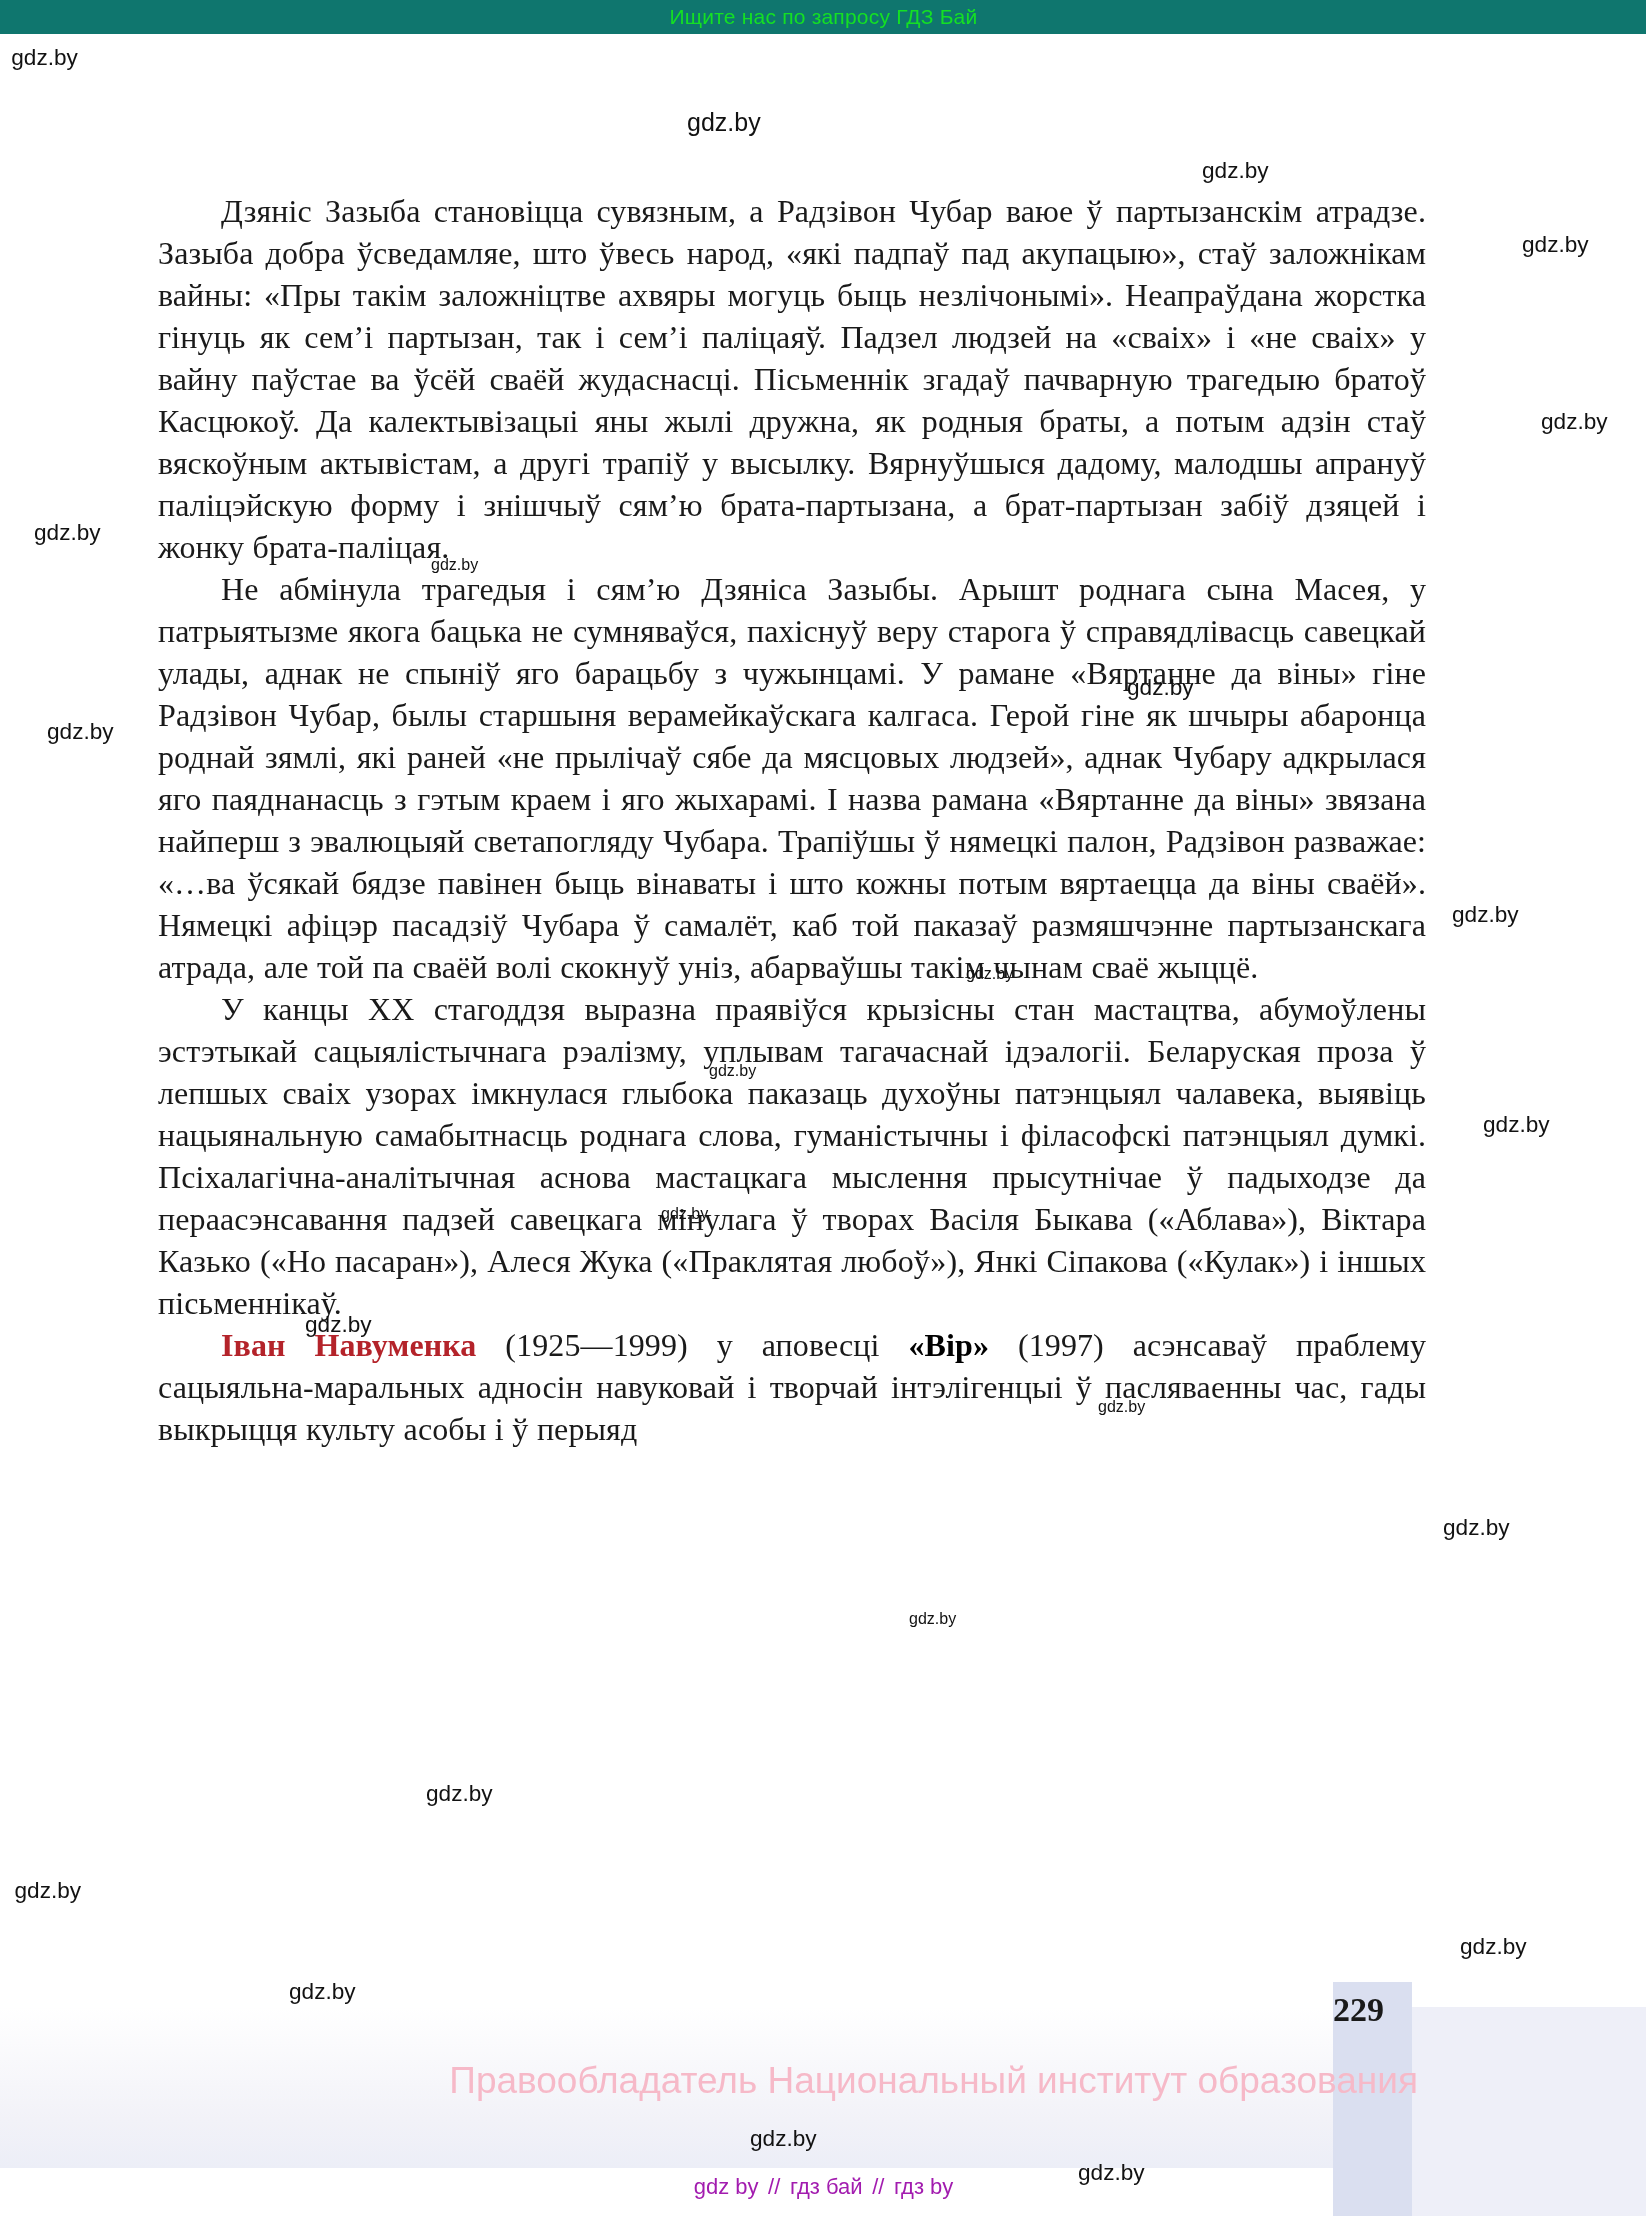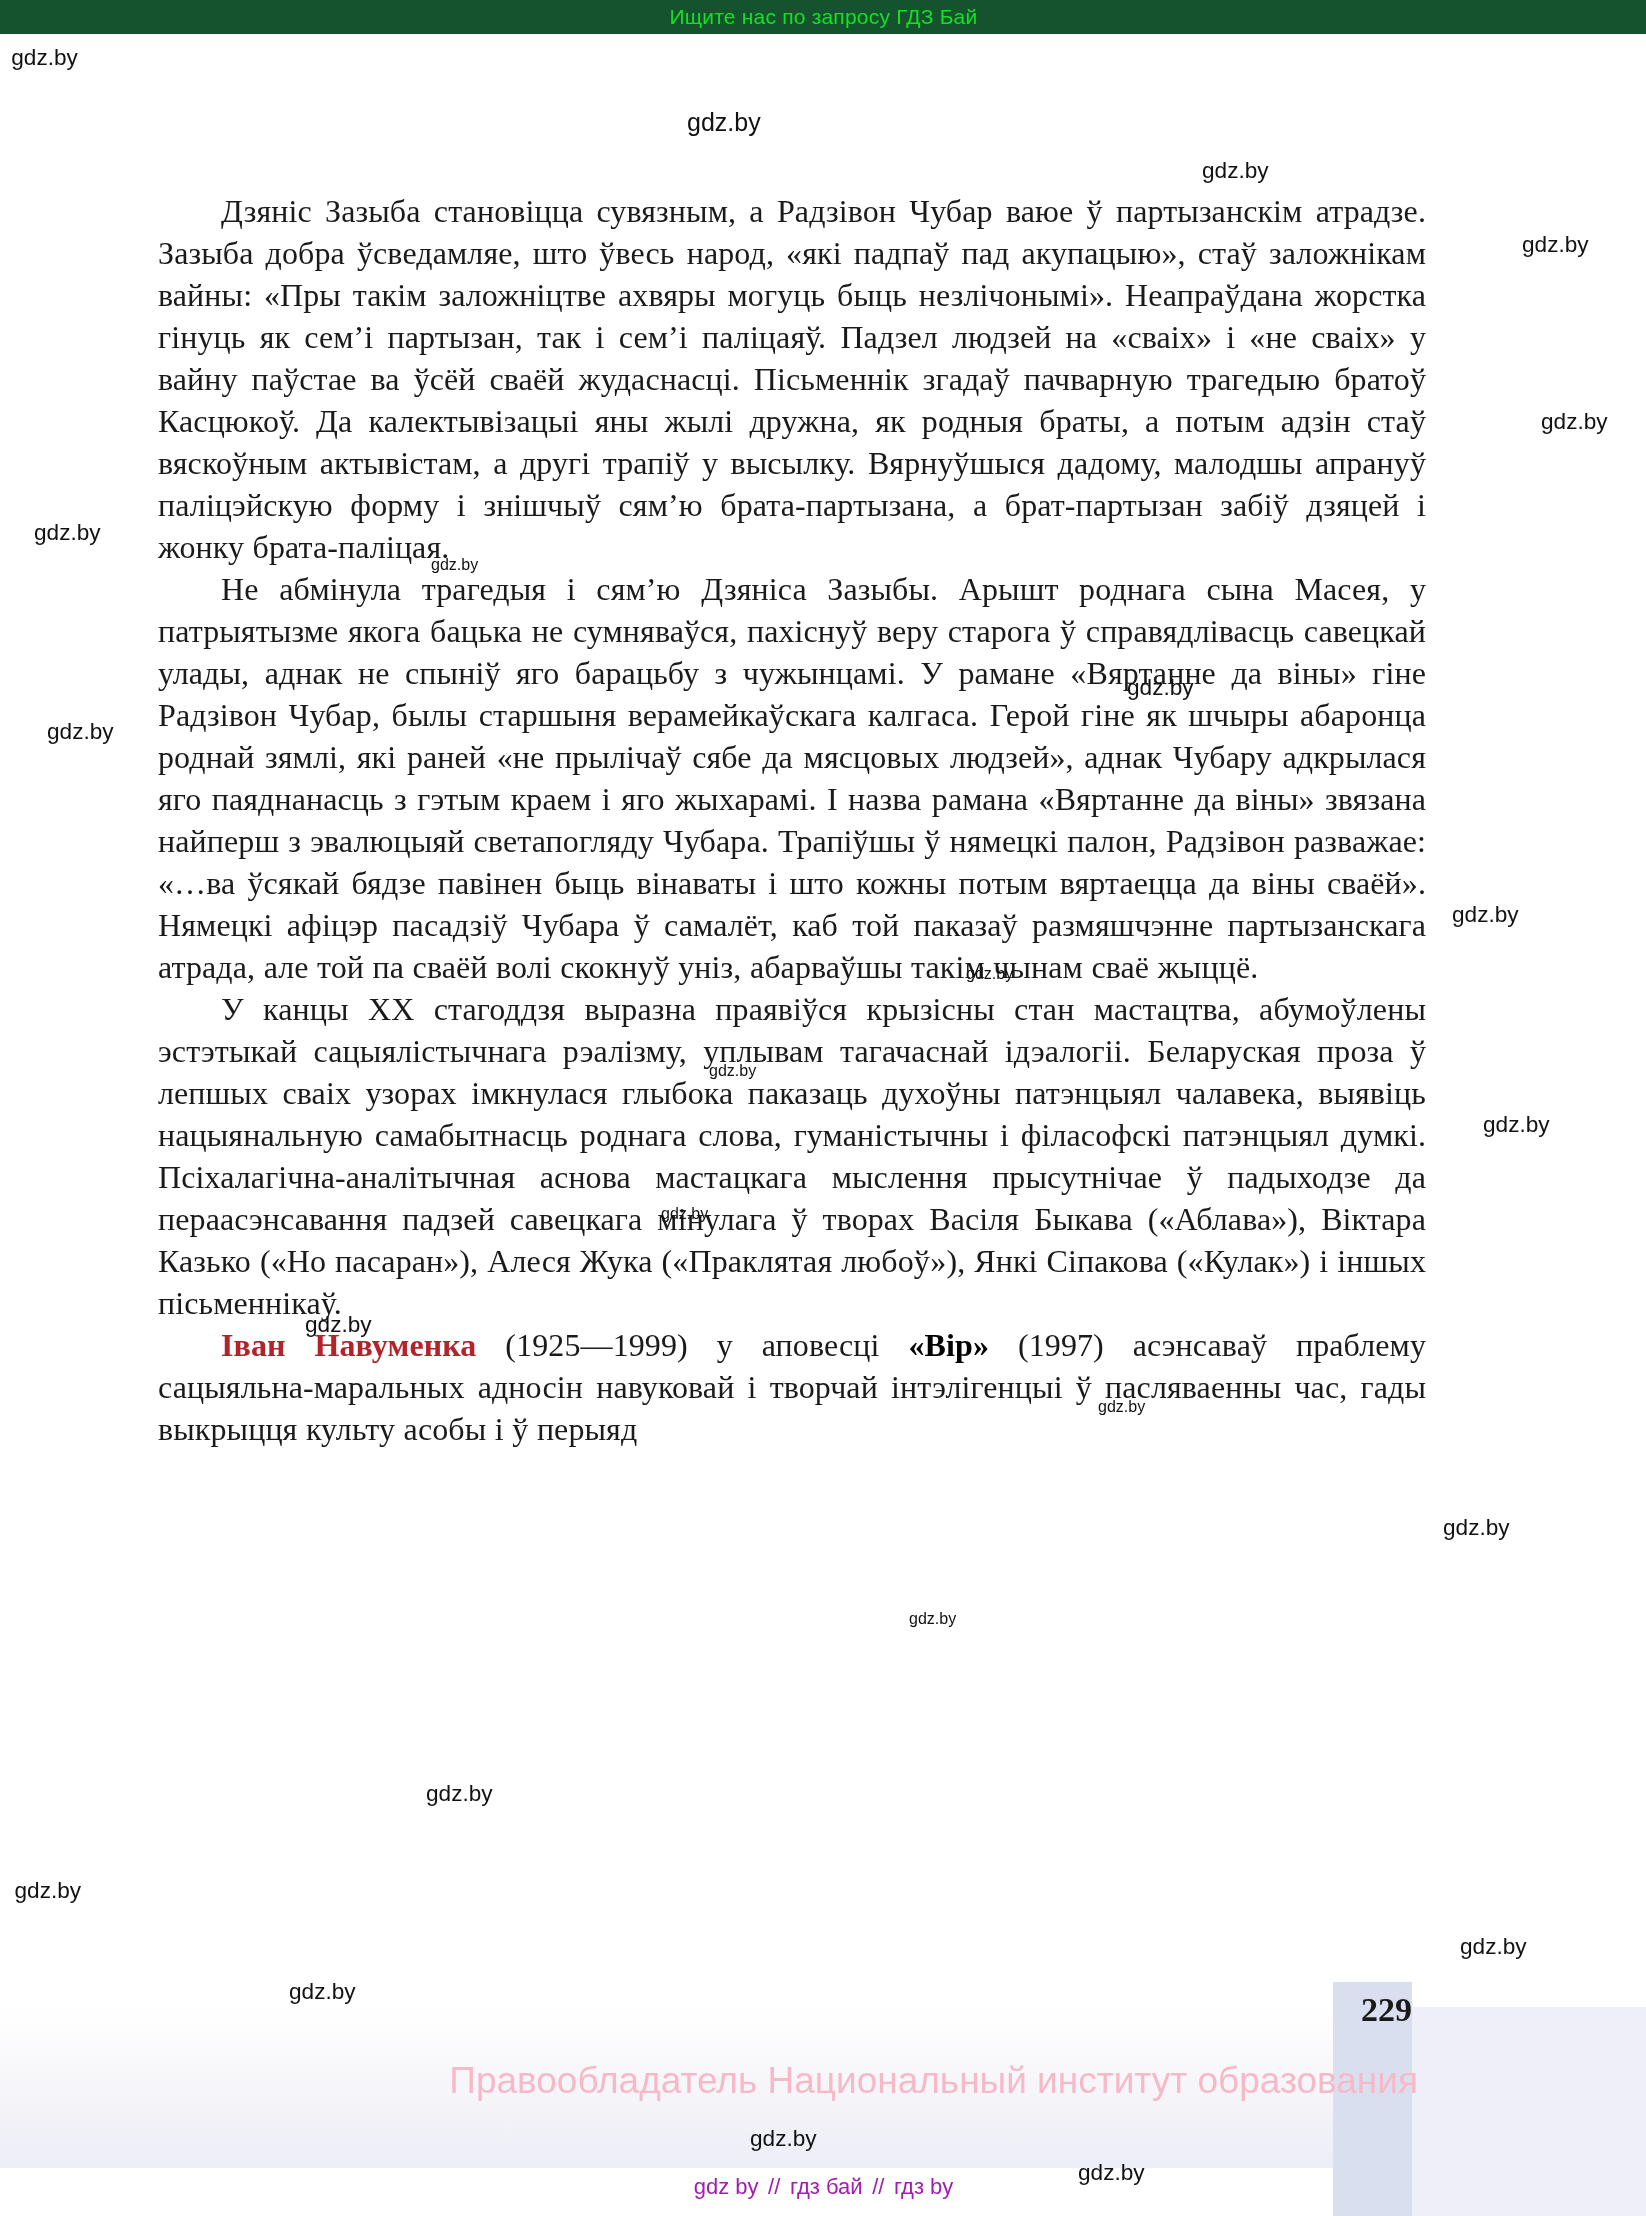--- a/index.html
+++ b/index.html
@@ -20,21 +20,21 @@
   
   #promo-banner {
     position: absolute;
     top: 0;
     left: 0;
     width: 1647px;
     height: 34px;
     display: flex;
     align-items: center;
     justify-content: center;
-    background: #14532d;
+    background: #0f766e;
     z-index: 40;
   }
   #promo-banner .promo-text {
     color: #14e024;
     font-family: "Liberation Sans", "DejaVu Sans", sans-serif;
     font-size: 21px;
     font-weight: 400;
     letter-spacing: 0.2px;
     white-space: nowrap;
   }
@@ -91,21 +91,21 @@
     width: 79px;
     height: 235px;
     background: #dadff0;
     z-index: 5;
   }
   #page-number {
     position: absolute;
     left: 1333px;
     top: 1991px;
     width: 79px;
-    text-align: right;
+    text-align: left;
     font-family: "Liberation Serif", "DejaVu Serif", serif;
     font-size: 34px;
     font-weight: 700;
     color: #1a1a1a;
     z-index: 7;
   }
 
   
   .pale-band {
     position: absolute;

